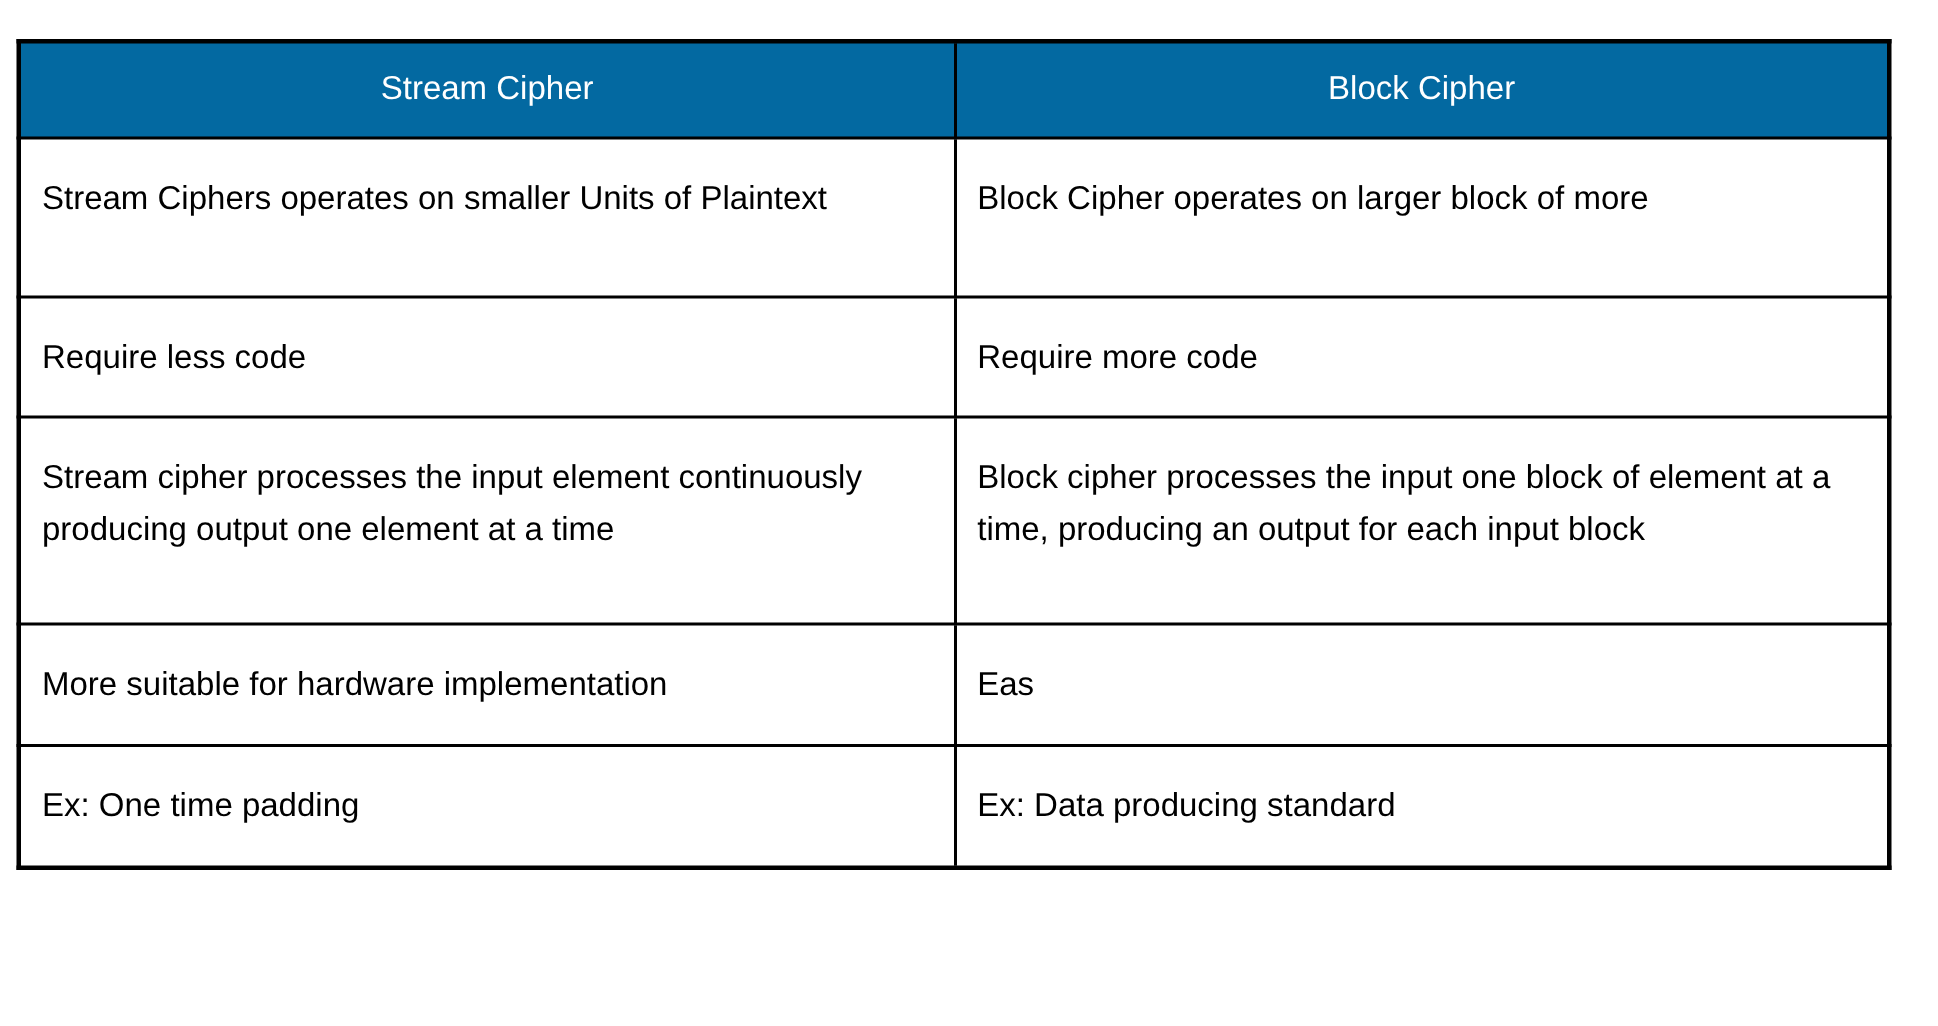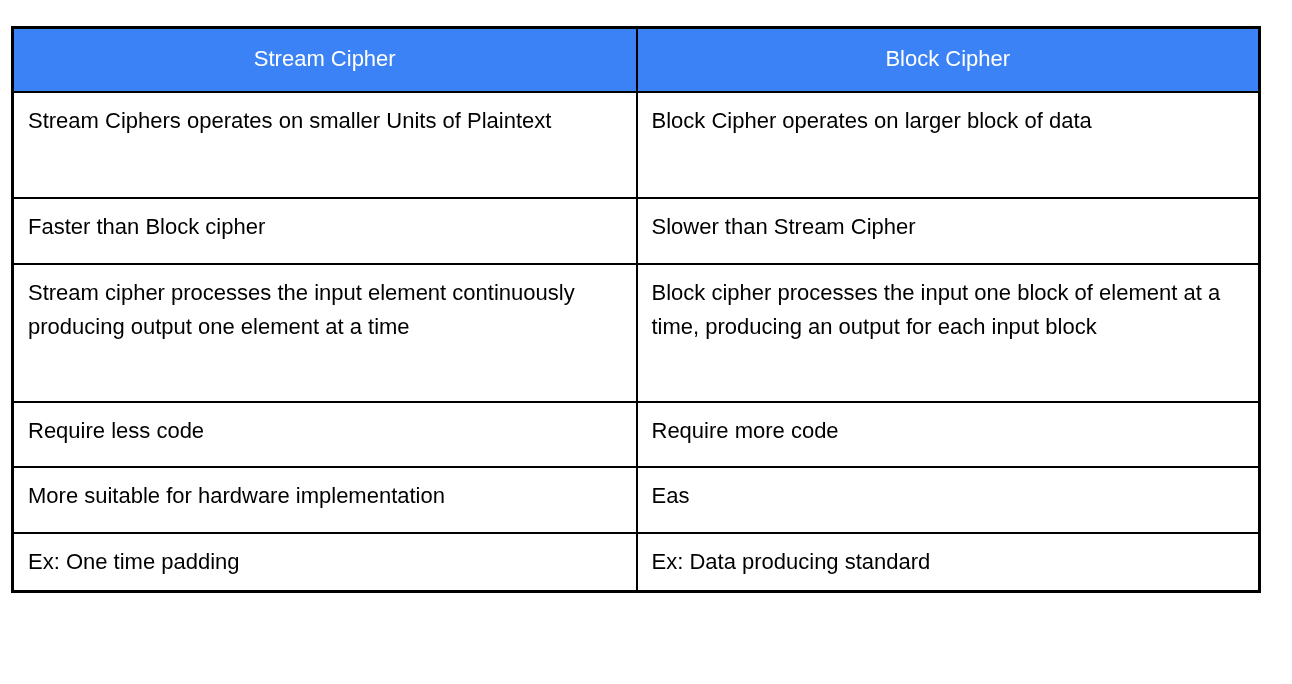--- a/index.html
+++ b/index.html
@@ -23,28 +23,28 @@
     width: 1247px;
     border-collapse: collapse;
     table-layout: fixed;
     border: 3px solid #000000;
   }
   table.compare th,
   table.compare td {
     border: 2px solid #000000;
     font-size: 22px;
     line-height: 1.58;
-    padding: 11px 14px;
+    padding: 22px 14px;
     box-sizing: border-box;
   }
   table.compare col.c1 { width: 624px; }
   table.compare col.c2 { width: 623px; }
   table.compare thead tr { height: 64px; }
   table.compare th {
-    background: #3b82f6;
+    background: #0369a1;
     color: #ffffff;
     font-weight: 400;
     text-align: center;
     vertical-align: middle;
     padding: 0 14px;
   }
   table.compare td {
     color: #000000;
     text-align: left;
     vertical-align: top;
@@ -69,33 +69,29 @@
     </colgroup>
     <thead>
       <tr>
         <th>Stream Cipher</th>
         <th>Block Cipher</th>
       </tr>
     </thead>
     <tbody>
       <tr>
         <td>Stream Ciphers operates on smaller Units of Plaintext</td>
-        <td>Block Cipher operates on larger block of data</td>
+        <td>Block Cipher operates on larger block of more</td>
       </tr>
       <tr>
-        <td>Faster than Block cipher</td>
-        <td>Slower than Stream Cipher</td>
+        <td>Require less code</td>
+        <td>Require more code</td>
       </tr>
       <tr>
         <td>Stream cipher processes the input element continuously producing output one element at a time</td>
         <td>Block cipher processes the input one block of element at a time, producing an output for each input block</td>
-      </tr>
-      <tr>
-        <td>Require less code</td>
-        <td>Require more code</td>
       </tr>
       <tr>
         <td>More suitable for hardware implementation</td>
         <td>Eas</td>
       </tr>
       <tr>
         <td>Ex: One time padding</td>
         <td>Ex: Data producing standard</td>
       </tr>
     </tbody>

